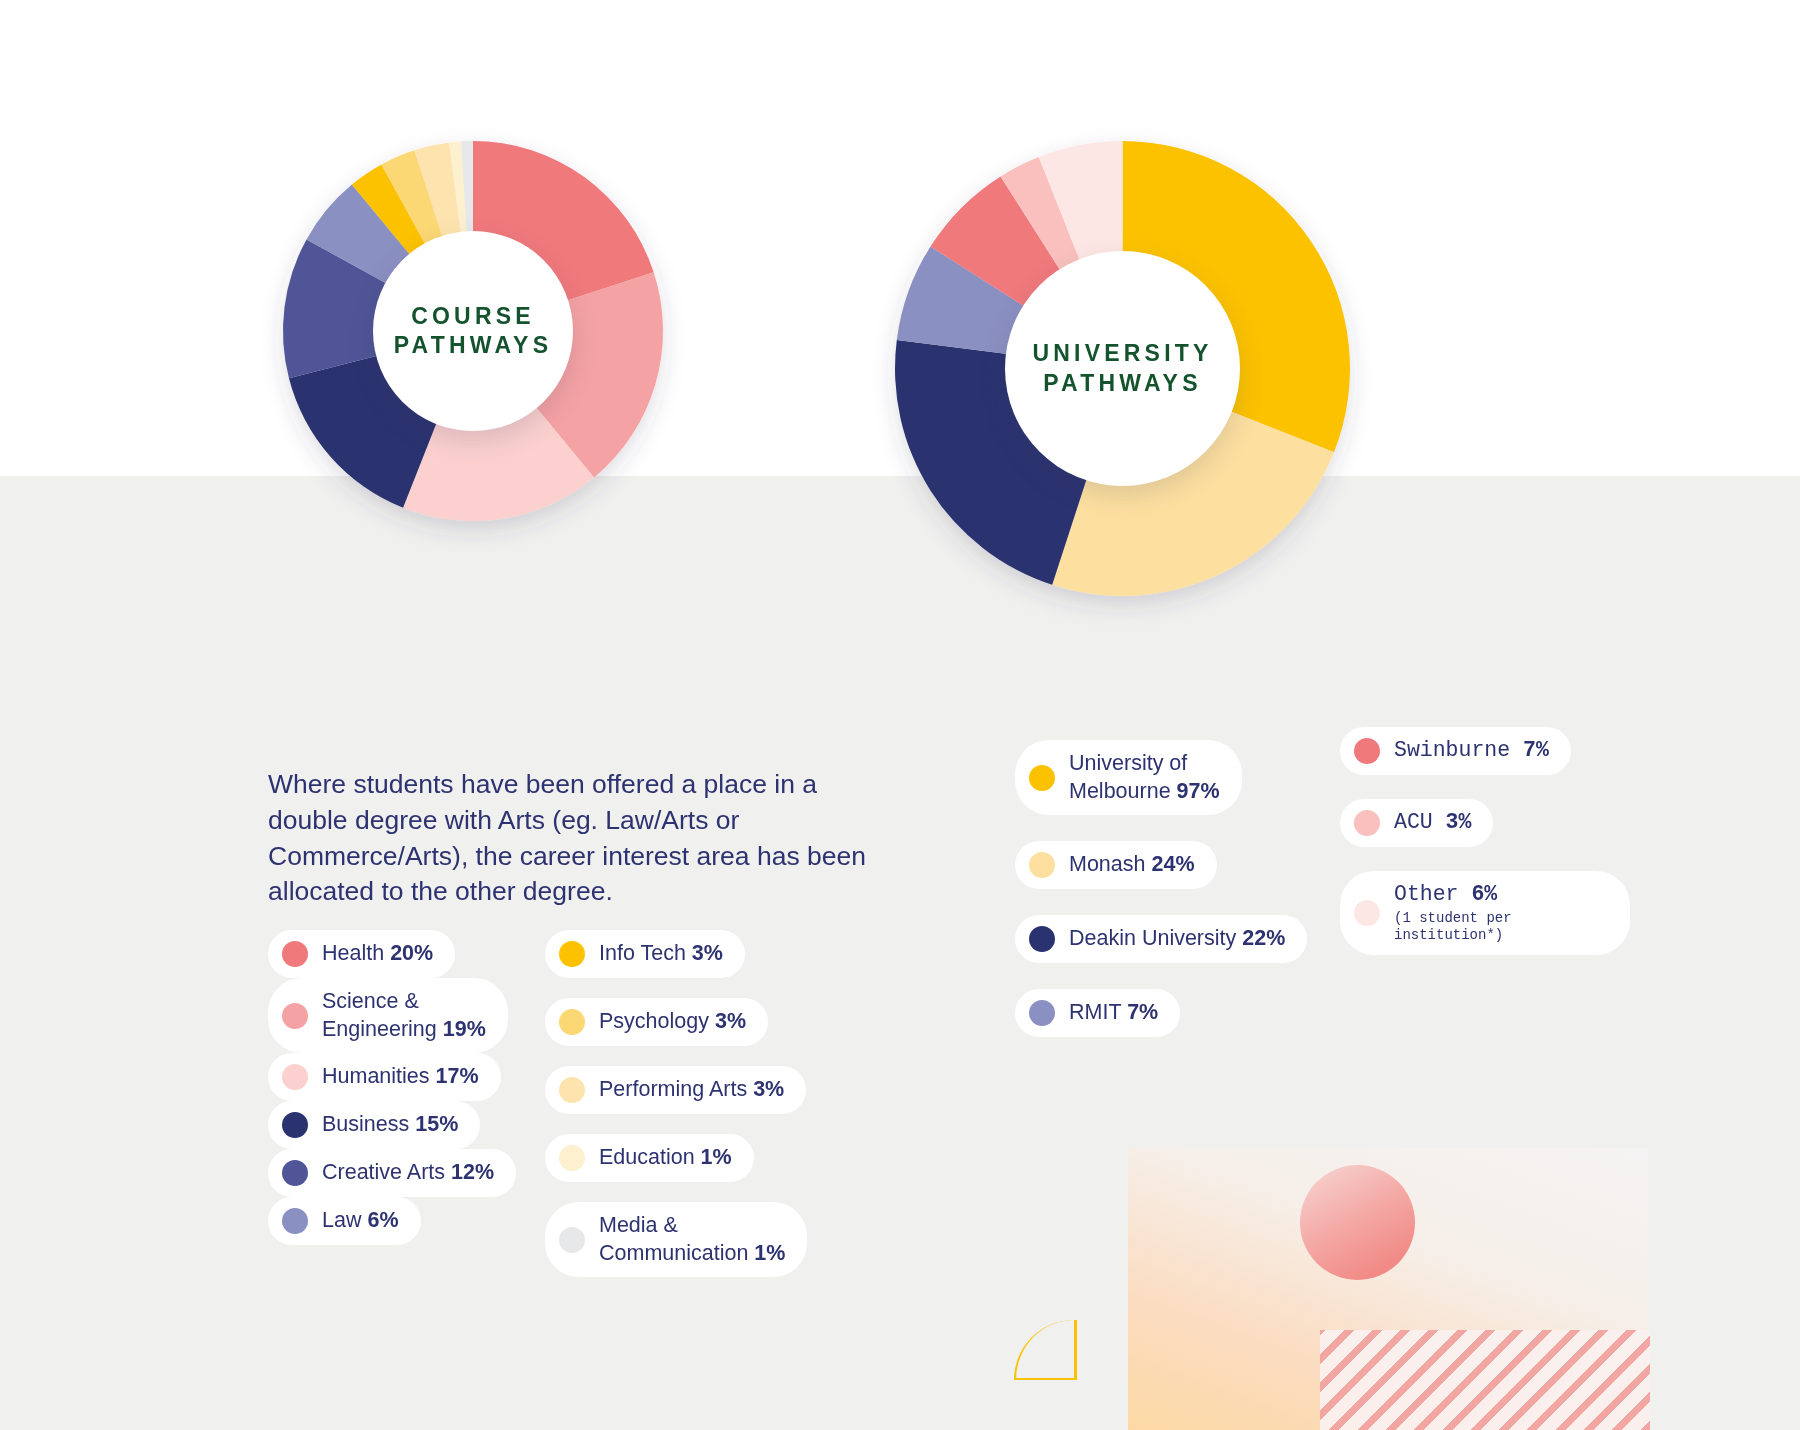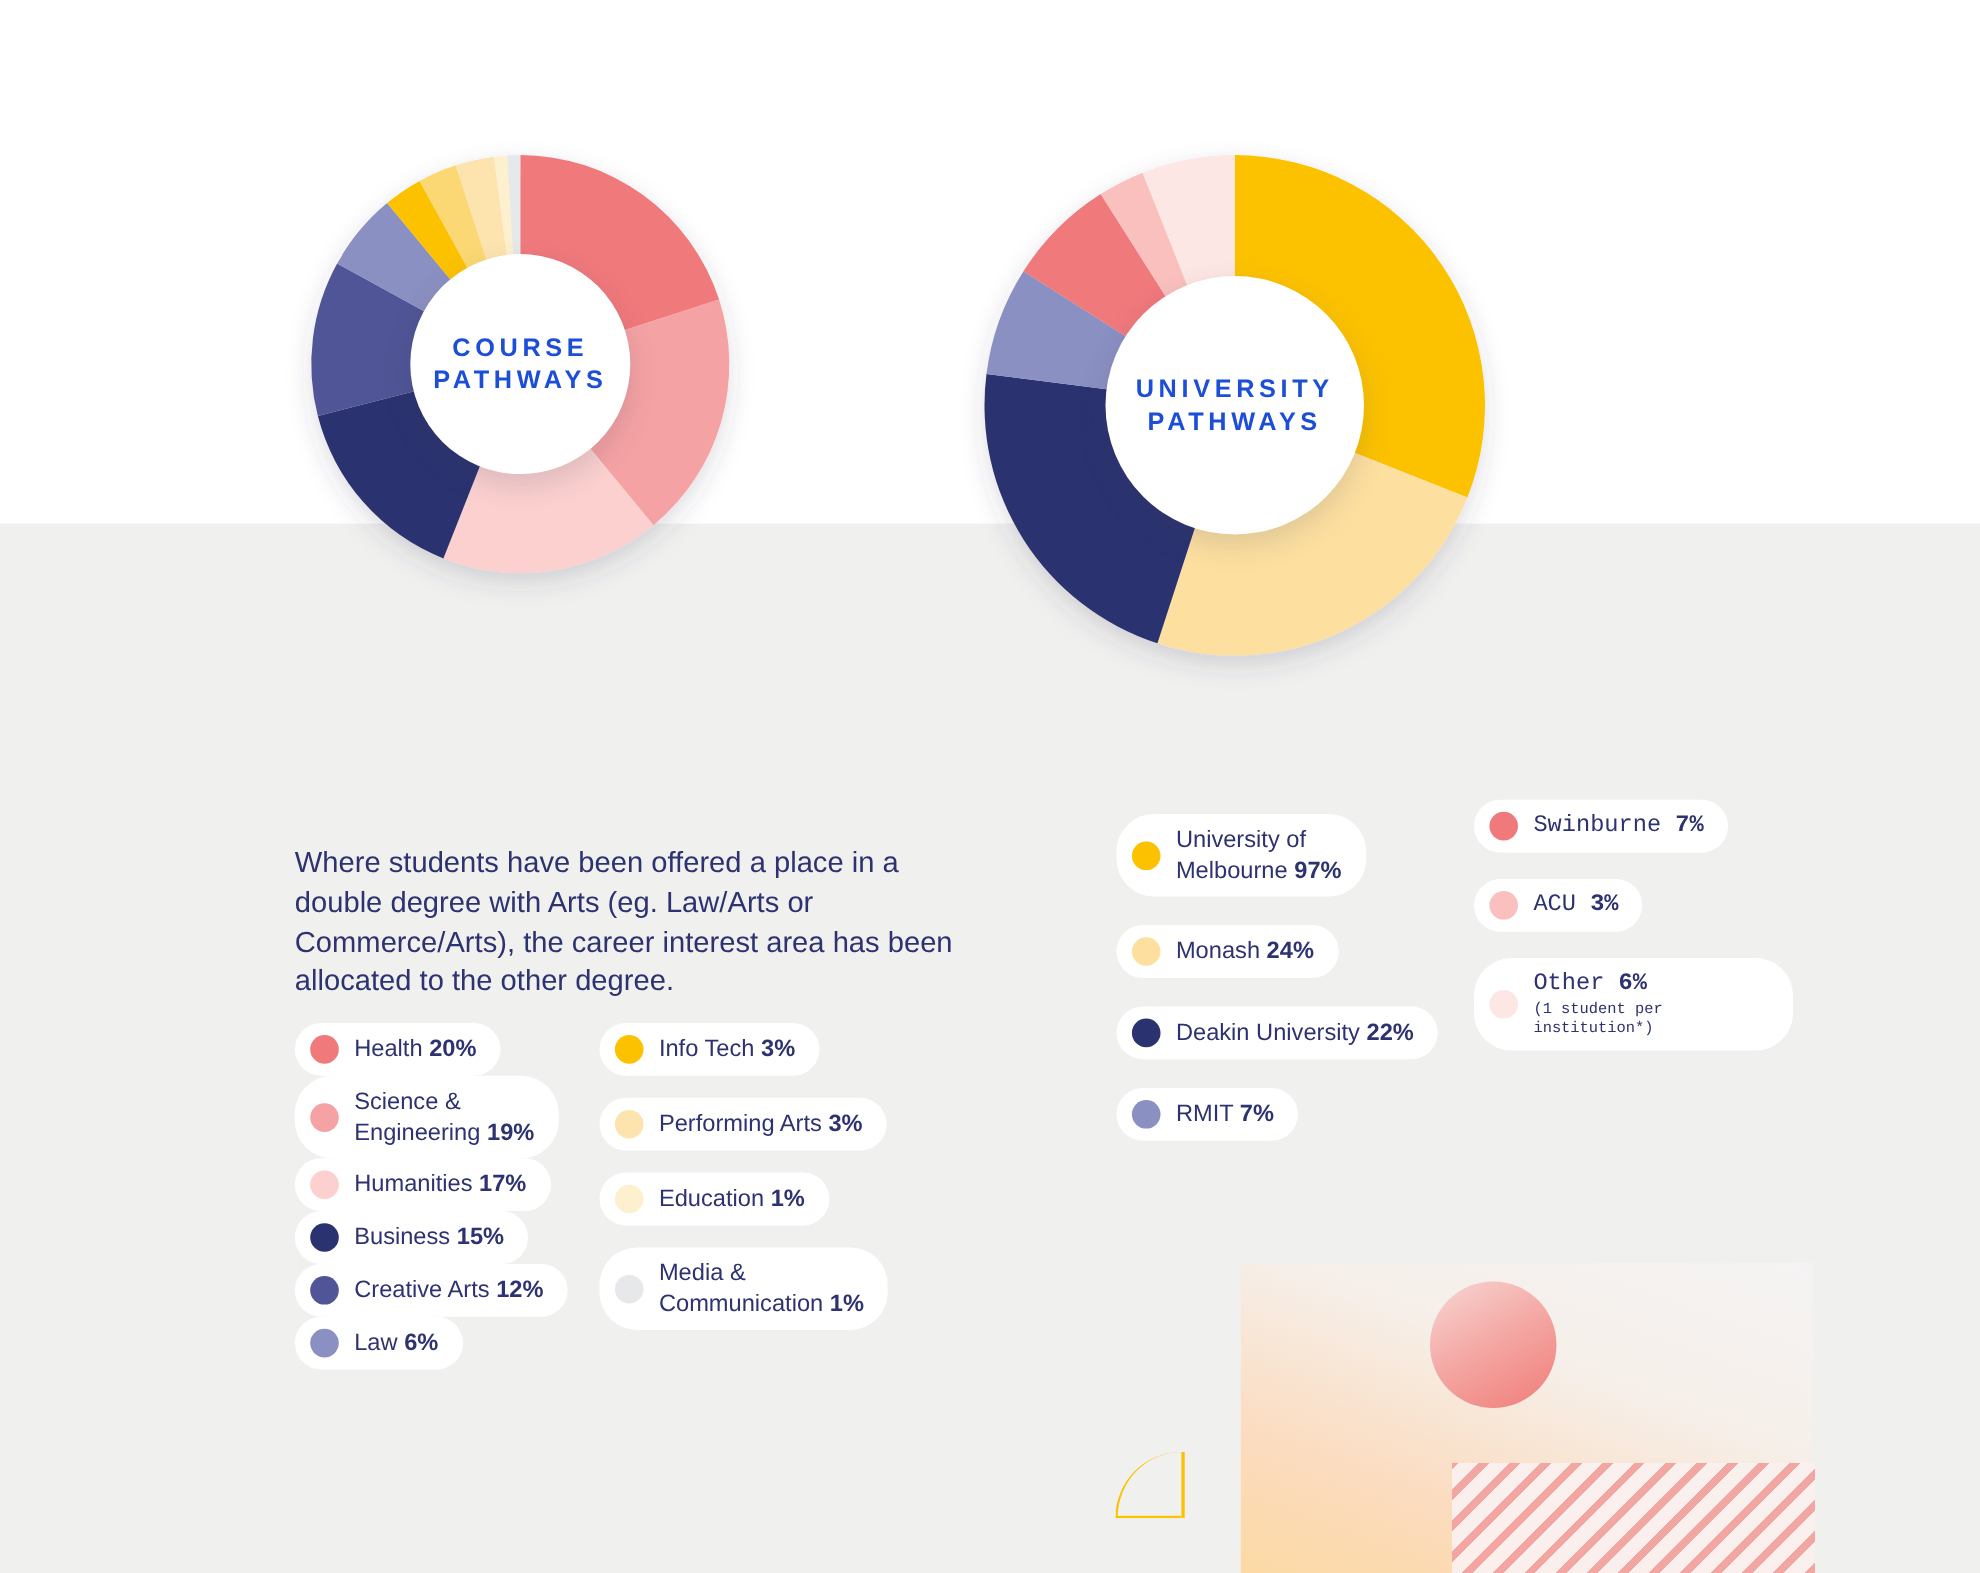--- a/index.html
+++ b/index.html
@@ -56,21 +56,21 @@
     position:absolute; border-radius:50%; background:#ffffff;
     display:flex; align-items:center; justify-content:center;
     box-shadow:0 10px 26px rgba(60,60,90,.16);
   }
   .donut-title {
     text-align:center;
     font-size:23px;
     font-weight:bold;
     letter-spacing:4.2px;
     line-height:1.28;
-    color:#1d4ed8;
+    color:#14532d;
     white-space:pre-line;
   }
 
   
   .lead {
     position:absolute; left:268px; top:767px; width:600px;
     font-size:26.5px; line-height:1.35; color:#2d3270;
   }
 
   
@@ -205,20 +205,24 @@
         <span class="txt">Law <b>6%</b></span>
       </div>
     </div>
 
   <div class="legend-col" id="course-legend-2" style="left:545px; top:930px; width:280px; gap:20px;">
       <div class="pill">
         <span class="dot" style="background: rgb(252, 194, 0);"></span>
         <span class="txt">Info Tech <b>3%</b></span>
       </div>
       <div class="pill">
+        <span class="dot" style="background: rgb(251, 216, 115);"></span>
+        <span class="txt">Psychology <b>3%</b></span>
+      </div>
+      <div class="pill">
         <span class="dot" style="background: rgb(253, 228, 174);"></span>
         <span class="txt">Performing Arts <b>3%</b></span>
       </div>
       <div class="pill">
         <span class="dot" style="background: rgb(253, 240, 207);"></span>
         <span class="txt">Education <b>1%</b></span>
       </div>
       <div class="pill">
         <span class="dot" style="background: rgb(231, 232, 234);"></span>
         <span class="txt">Media &amp;

